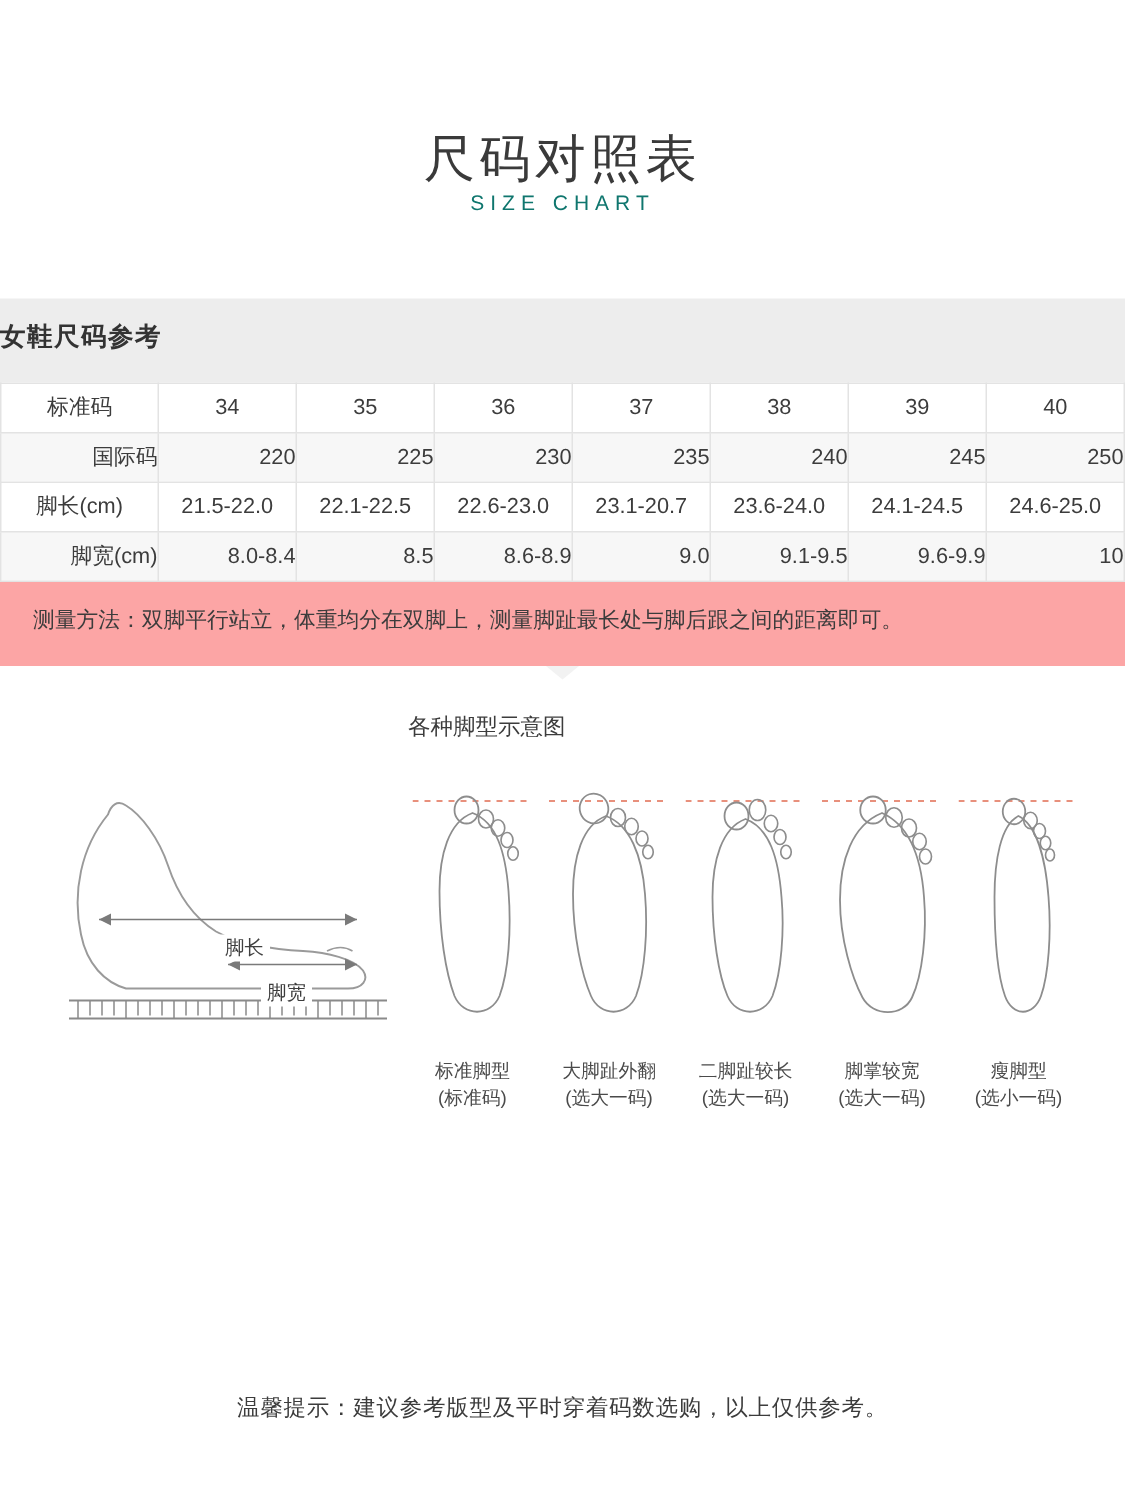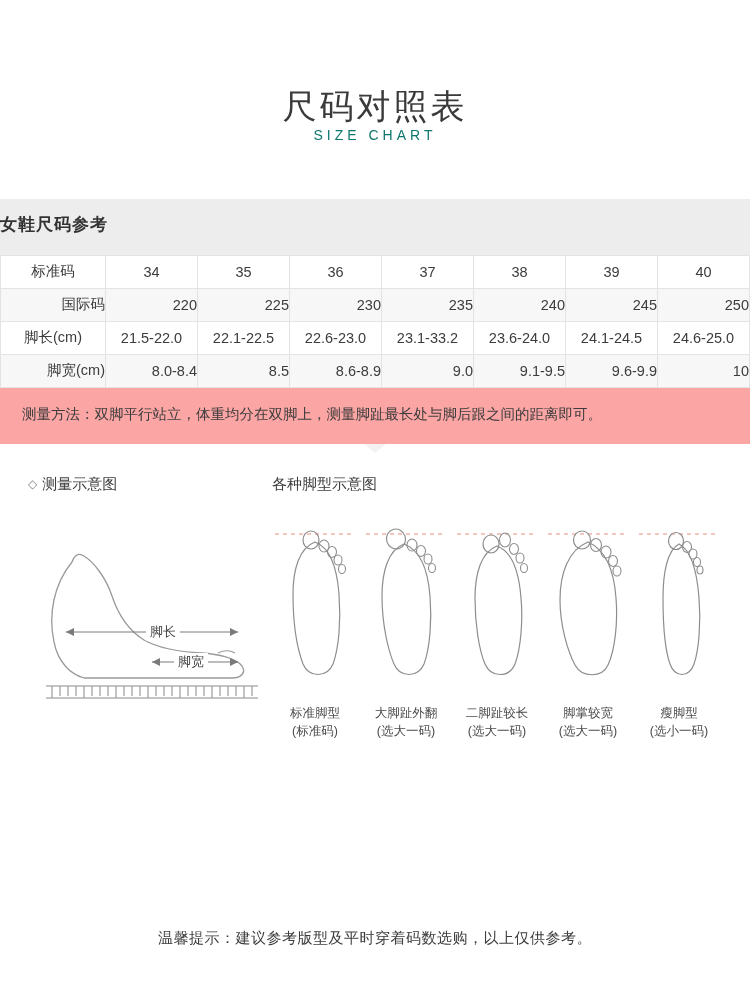--- a/index.html
+++ b/index.html
@@ -210,21 +210,21 @@
         <td>235</td>
         <td>240</td>
         <td>245</td>
         <td>250</td>
       </tr>
       <tr class="r-odd">
         <td class="rowhead">脚长(cm)</td>
         <td>21.5-22.0</td>
         <td>22.1-22.5</td>
         <td>22.6-23.0</td>
-        <td>23.1-33.2</td>
+        <td>23.1-20.7</td>
         <td>23.6-24.0</td>
         <td>24.1-24.5</td>
         <td>24.6-25.0</td>
       </tr>
       <tr class="r-even">
         <td class="rowhead">脚宽(cm)</td>
         <td>8.0-8.4</td>
         <td>8.5</td>
         <td>8.6-8.9</td>
         <td>9.0</td>
@@ -234,23 +234,20 @@
       </tr>
     </tbody>
       </table>
     <div class="note-row">测量方法：双脚平行站立，体重均分在双脚上，测量脚趾最长处与脚后跟之间的距离即可。</div>
     <div class="arrow-down"></div>
   </div>
 
   <div class="diagram-section">
 
     <div class="left-diagram">
-      <div class="sec-title">
-        <span class="diamond">◇</span><span>测量示意图</span>
-      </div>
       <svg class="foot-side-svg" width="230" height="200" viewBox="0 0 230 200">
 
         <path d="M40,40 C22,62 16,92 22,120 C26,140 38,152 52,156 L200,156 C210,156 214,150 210,144 C204,136 186,132 170,131 C150,130 126,126 112,118 C96,108 86,92 80,74 C74,56 62,40 52,34 C46,30 42,34 40,40 Z" fill="none" stroke="#9a9a9a" stroke-width="1.3"></path>
 
         <path d="M186,131 C192,128 198,128 203,131" fill="none" stroke="#9a9a9a" stroke-width="1.1"></path>
 
         <line x1="14" y1="164" x2="226" y2="164" stroke="#8a8a8a" stroke-width="1.2"></line>
         <line x1="14" y1="176" x2="226" y2="176" stroke="#8a8a8a" stroke-width="1.2"></line>
         <g stroke="#8a8a8a" stroke-width="1">
           <line x1="20" y1="164" x2="20" y2="176"></line>

